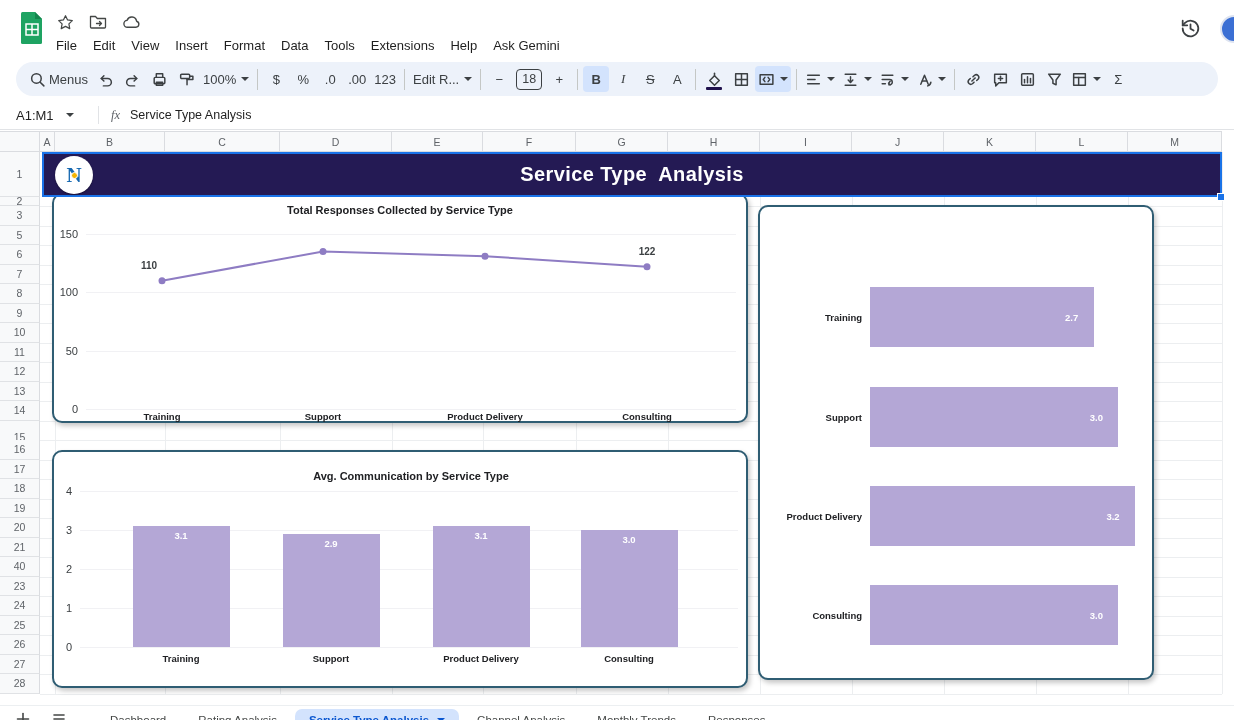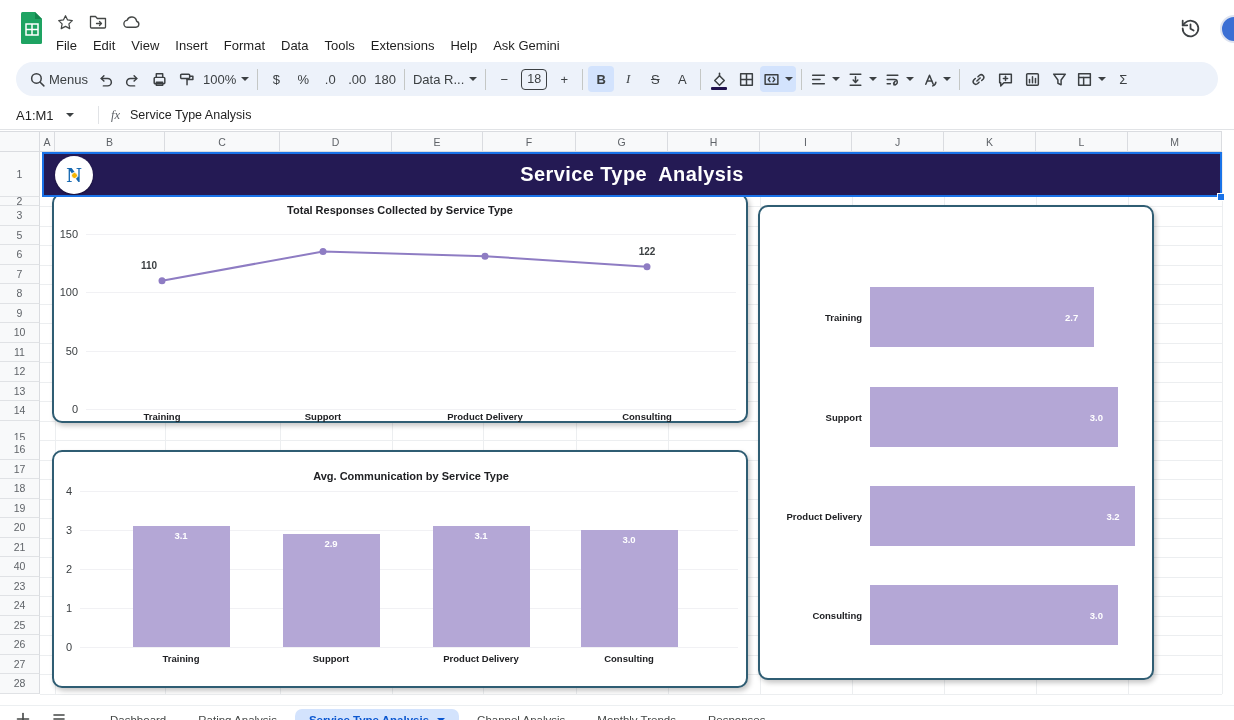--- a/index.html
+++ b/index.html
@@ -202,25 +202,25 @@
       <div class="tb-btn">
         <span class="tb-glyph">%</span>
       </div>
       <div class="tb-btn">
         <span class="tb-glyph">.0</span>
       </div>
       <div class="tb-btn">
         <span class="tb-glyph">.00</span>
       </div>
       <div class="tb-btn">
-        <span class="tb-label">180</span>
-      </div>
-      <div class="tb-sep"></div>
-      <div class="tb-btn">
-        <span class="tb-label">Data R...</span>
+        <span class="tb-label">123</span>
+      </div>
+      <div class="tb-sep"></div>
+      <div class="tb-btn">
+        <span class="tb-label">Edit R...</span>
         <span class="caret"></span>
       </div>
       <div class="tb-sep"></div>
       <div class="tb-btn">
         <span class="tb-glyph">−</span>
       </div>
       <div class="tb-btn">
         <span class="size-box">18</span>
       </div>
       <div class="tb-btn">

